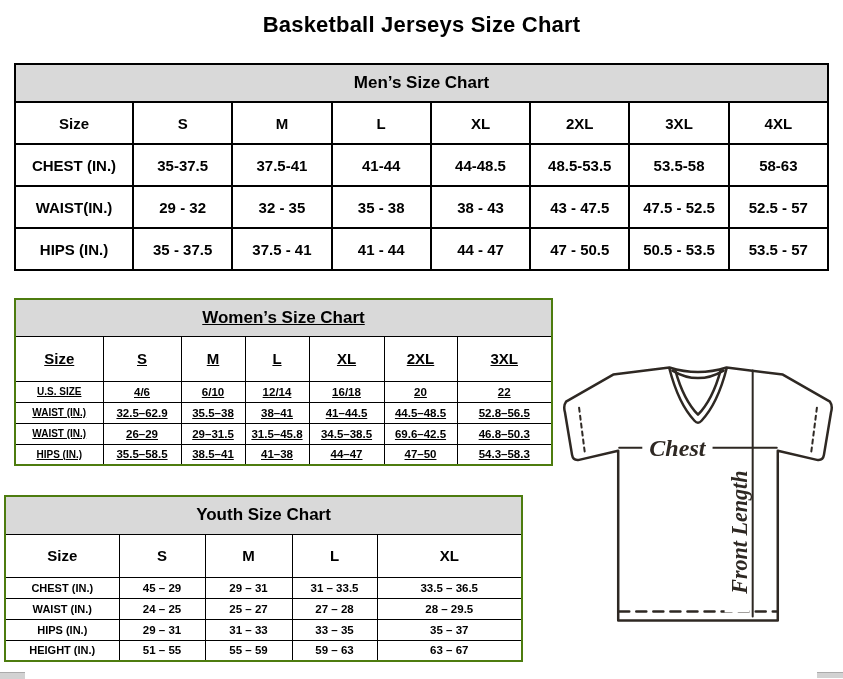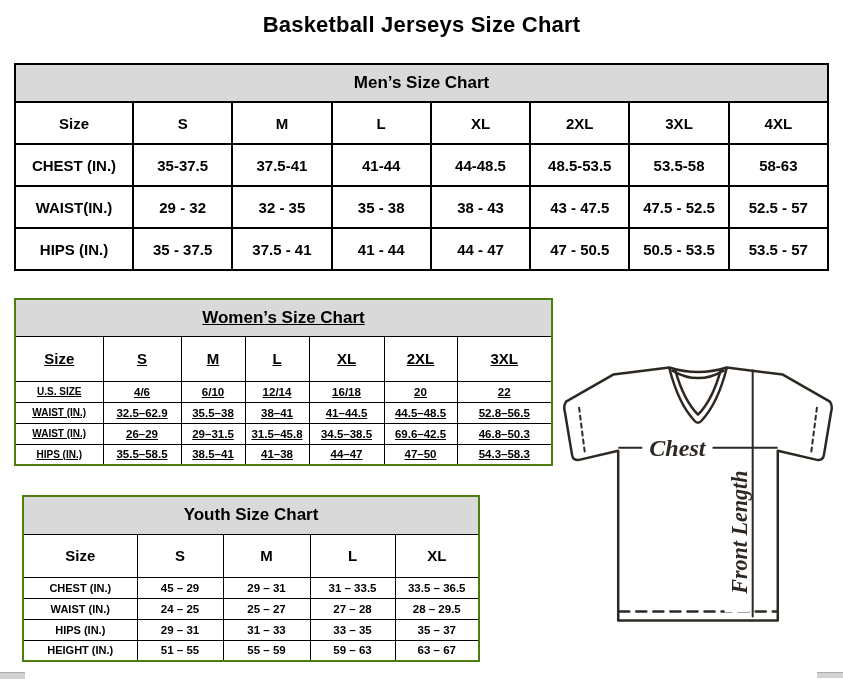--- a/index.html
+++ b/index.html
@@ -21,21 +21,21 @@
   #men-table .band-row{height:38px;}
   #men-table .hdr-row{height:42px;font-size:15px;}
   #men-table .data-row{height:42px;font-size:15px;}
   
   #women-table{left:14px;top:298px;width:539px;text-decoration:underline;}
   #women-table .band-row{height:37px;}
   #women-table .hdr-row{height:45px;font-size:15px;}
   #women-table .data-row{height:21px;font-size:11.5px;}
   #women-table .data-row th{font-size:10px;}
   
-  #youth-table{left:22px;top:495px;width:458px;}
+  #youth-table{left:4px;top:495px;width:519px;}
   #youth-table .band-row{height:38px;}
   #youth-table .hdr-row{height:43px;font-size:15px;}
   #youth-table .data-row{height:21px;font-size:11.5px;}
   #youth-table .data-row th{font-size:11px;}
   
   #jersey{position:absolute;left:556px;top:361px;width:286px;height:270px;}
   .measure-text{
     font-family:"Liberation Serif",serif;font-style:italic;font-weight:bold;fill:#2e2823;
   }
   

